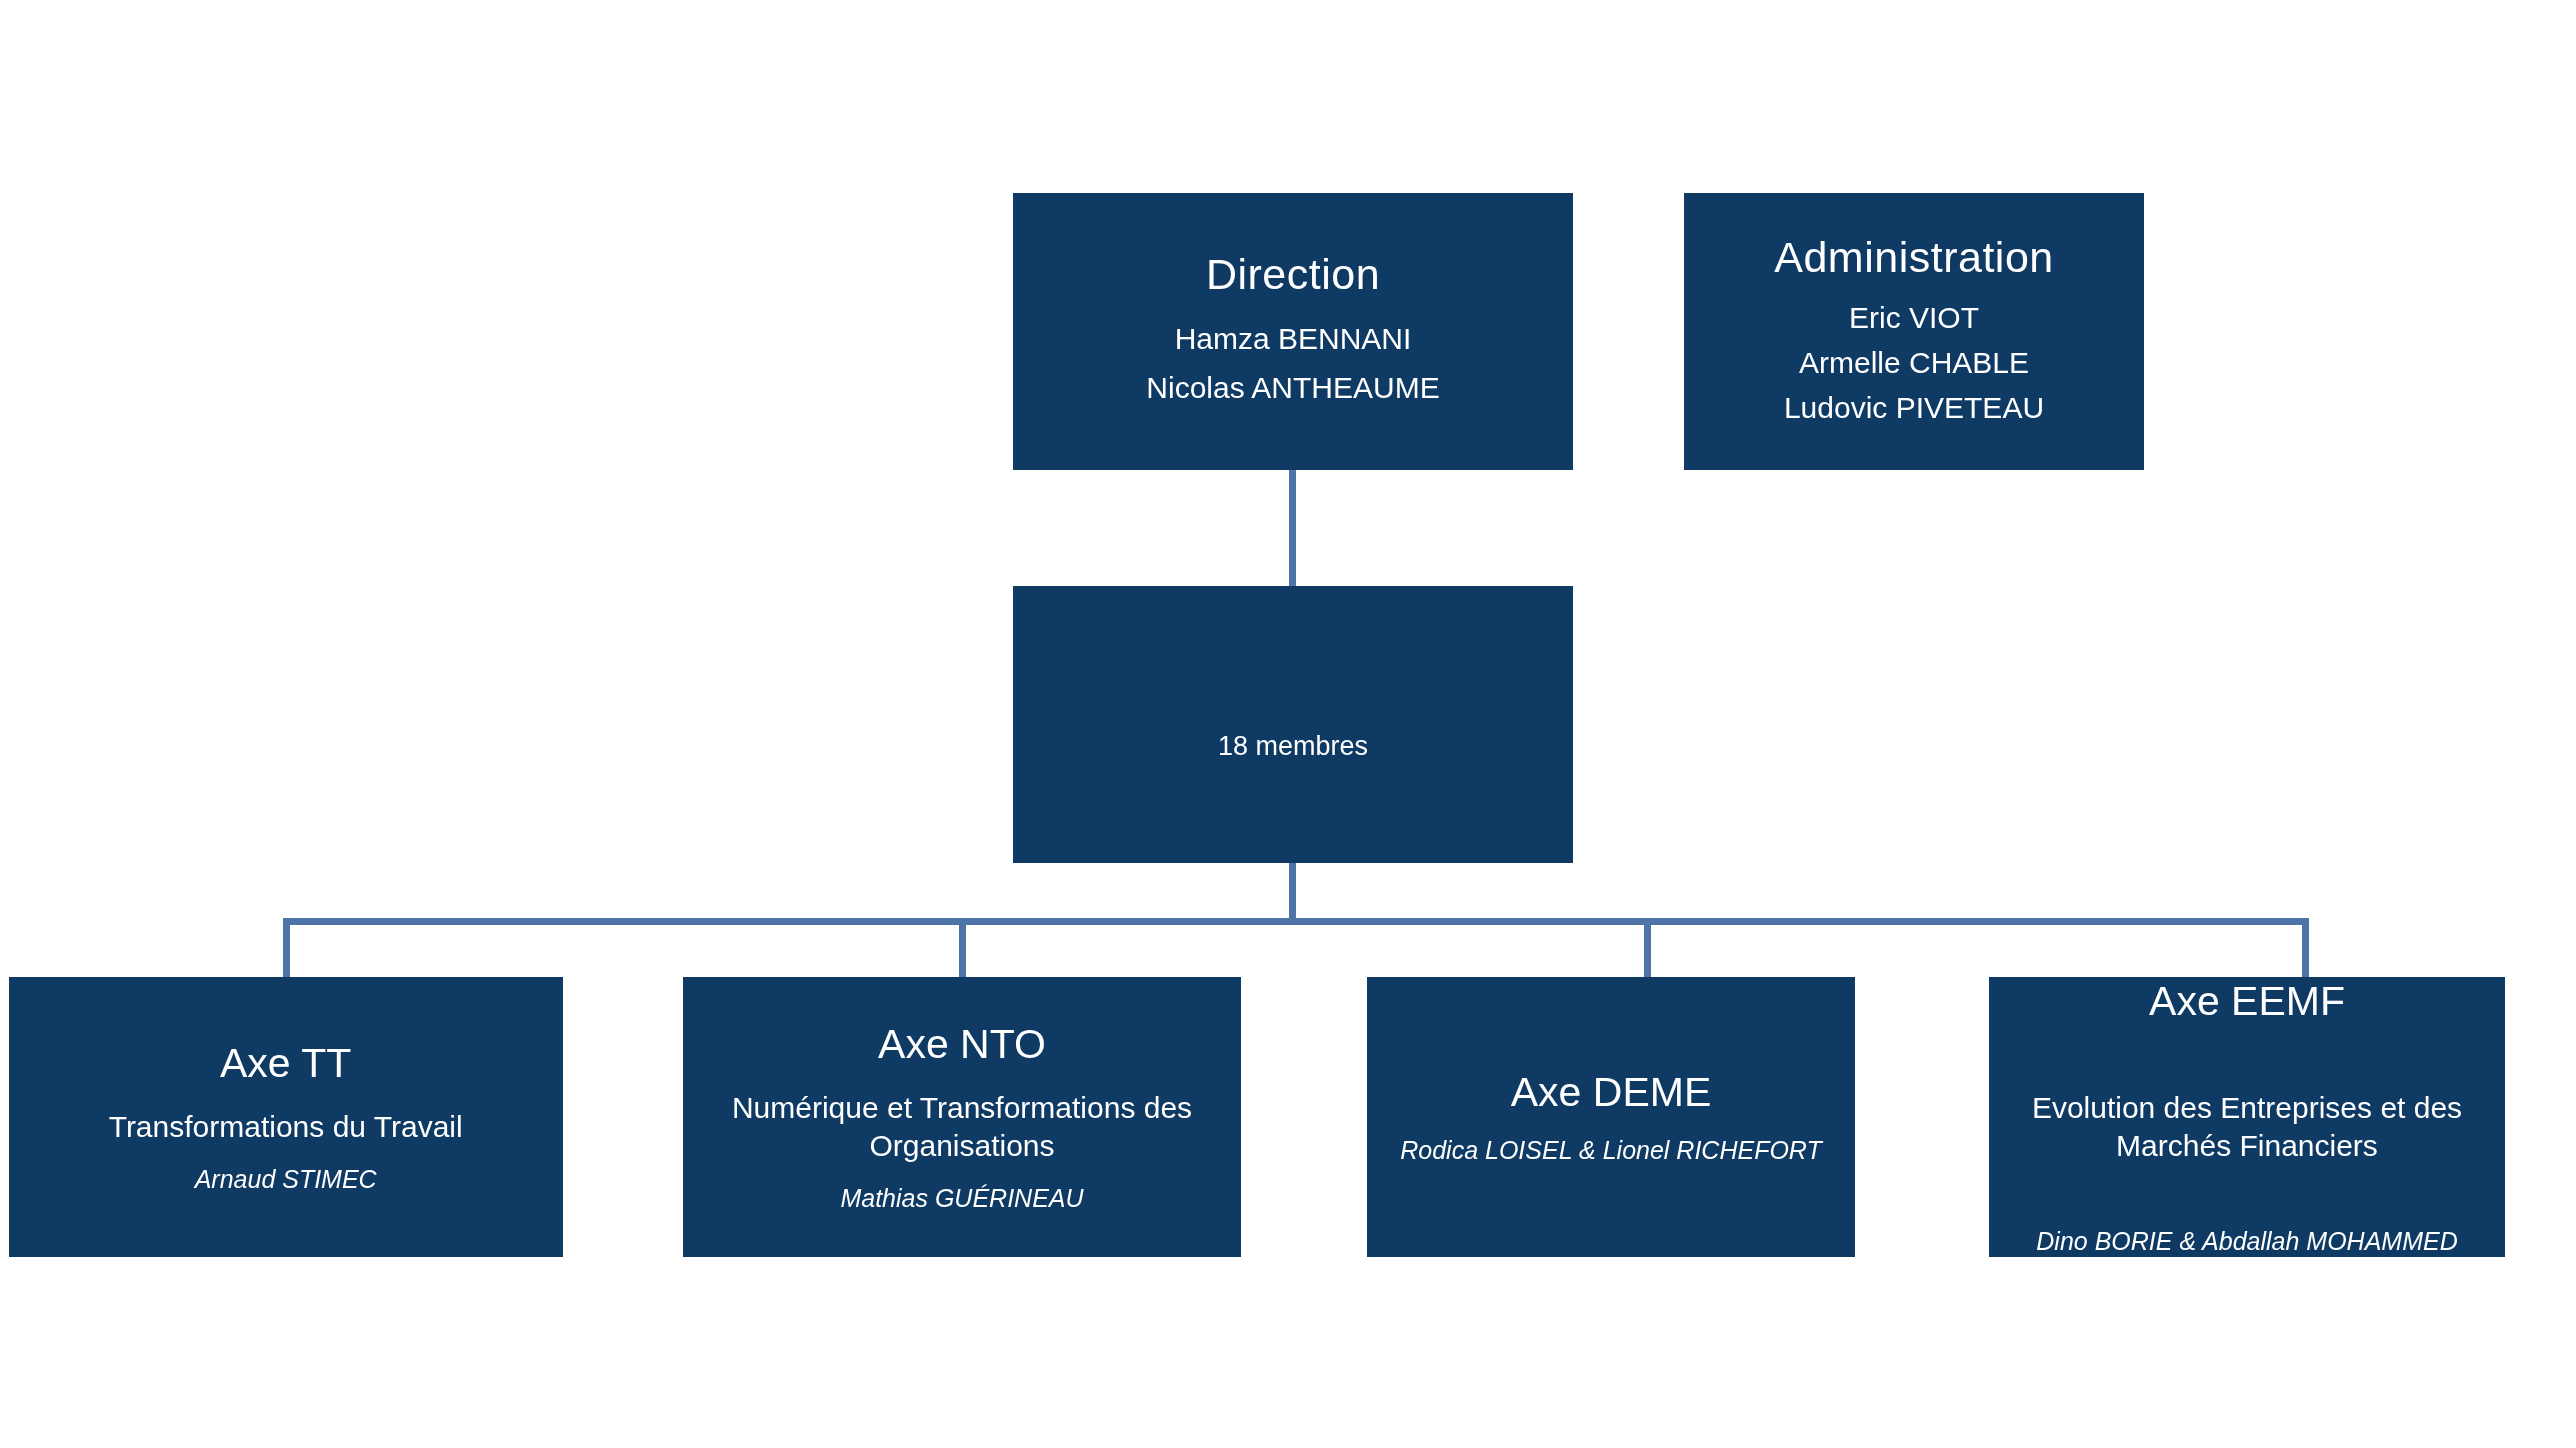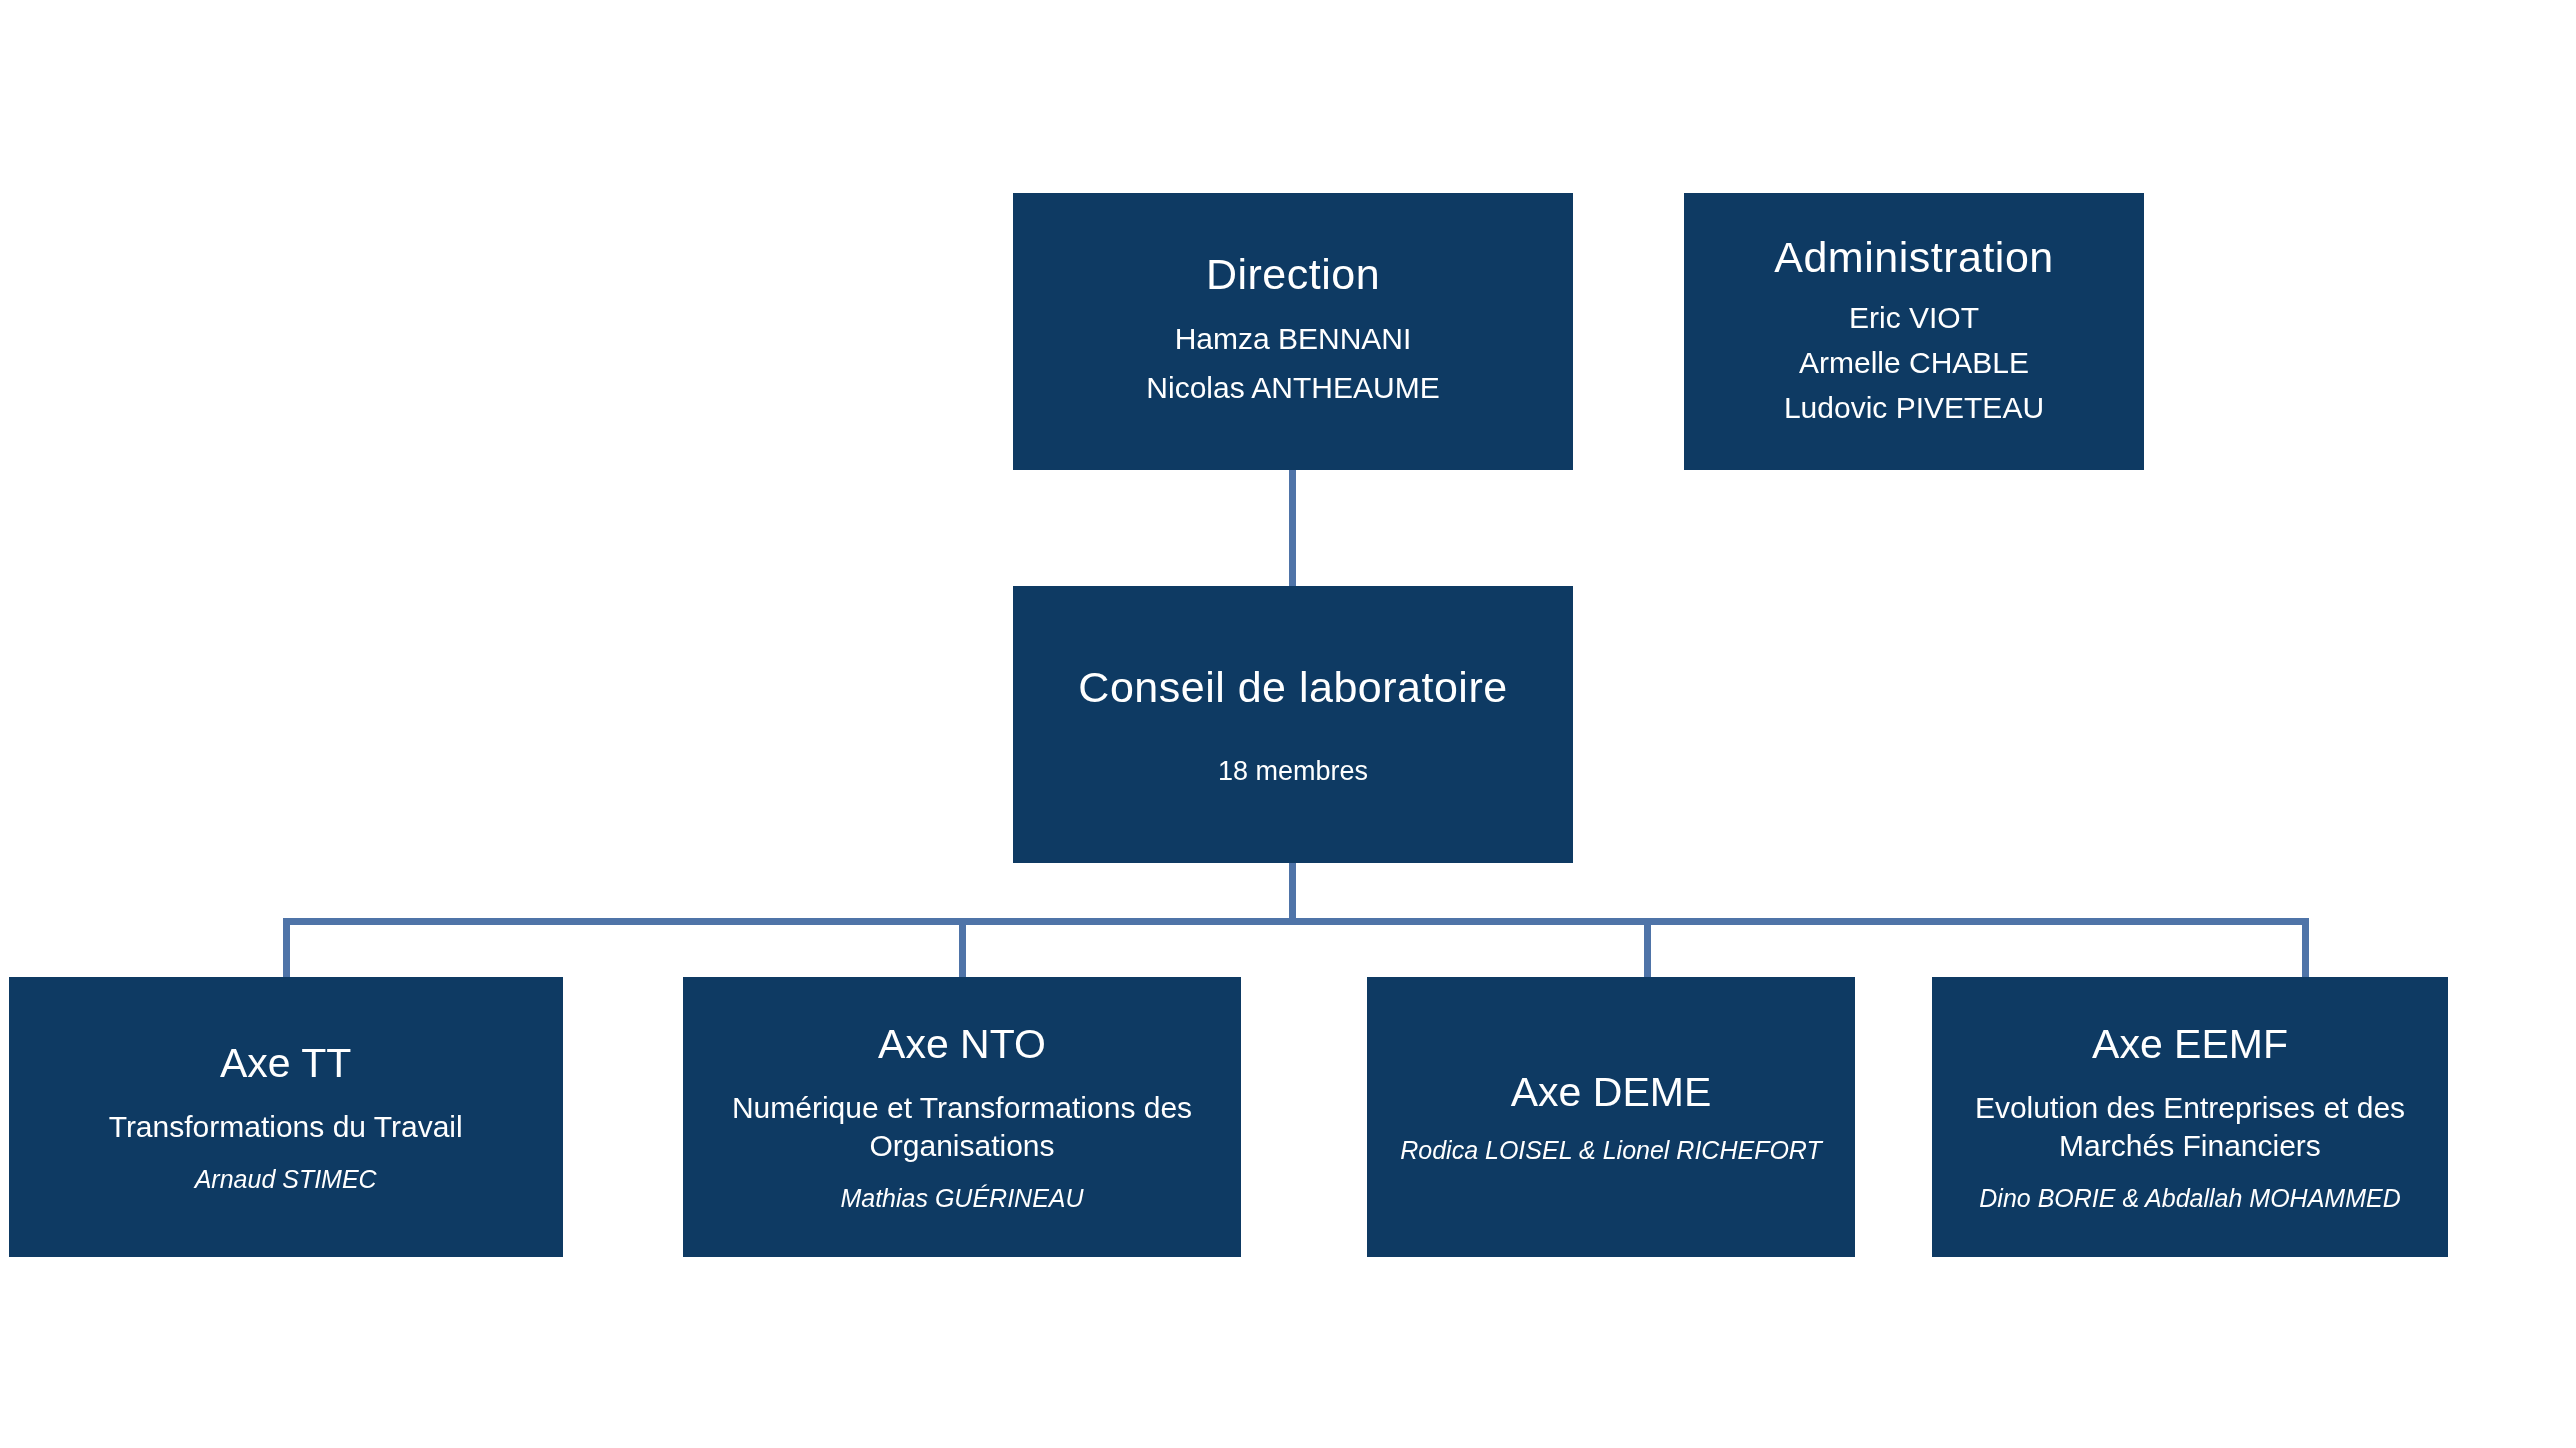--- a/index.html
+++ b/index.html
@@ -58,21 +58,21 @@
     font-size: 25px;
     font-style: italic;
   }
   
   #box-direction      { left: 1013px; top: 193px;  width: 560px; height: 277px; }
   #box-administration { left: 1684px; top: 193px;  width: 460px; height: 277px; }
   #box-conseil        { left: 1013px; top: 586px;  width: 560px; height: 277px; }
   #box-axe-tt         { left: 8.7px;    top: 977px; width: 554px; height: 280px; }
   #box-axe-nto        { left: 683px;  top: 977px; width: 558px; height: 280px; }
   #box-axe-deme       { left: 1367px; top: 977px; width: 488px; height: 280px; }
-  #box-axe-eemf       { left: 1932px; top: 977px; width: 516px; height: 280px; }
+  #box-axe-eemf       { left: 1989px; top: 977px; width: 516px; height: 280px; gap: 43px; }
   
   .connector {
     position: absolute;
     background: var(--connector-color, #4f74a8);
   }
   #conn-direction-conseil { left: 1289px; top: 470px; width: 6.8px;    height: 117px; }
   #conn-conseil-down      { left: 1289px; top: 863px; width: 6.8px;    height: 58px;  }
   #conn-horizontal        { left: 283px;  top: 918px; width: 2025px; height: 6.8px;   }
   #conn-stub-tt           { left: 283px;  top: 918px; width: 6.8px;    height: 60px;  }
   #conn-stub-nto          { left: 959px;  top: 918px; width: 6.8px;    height: 60px;  }
@@ -103,21 +103,20 @@
   <div class="node" id="box-administration">
     <div class="node-title">Administration</div>
     <div class="member-list" style="margin-top:13.5px;">
       <div class="member-line" style="line-height:1.5;">Eric VIOT</div>
       <div class="member-line" style="line-height:1.5;">Armelle CHABLE</div>
       <div class="member-line" style="line-height:1.5;">Ludovic PIVETEAU</div>
     </div>
   </div>
 
   <div class="node" id="box-conseil">
-    <div class="node-title">Conseil de laboratoire</div>
     <div class="conseil-subtitle">18 membres</div>
   </div>
 
   <div class="node" id="box-axe-tt">
     <div class="axis-title">Axe TT</div>
     <div class="axis-subtitle">Transformations du Travail</div>
     <div class="axis-leaders">Arnaud STIMEC</div>
   </div>
 
   <div class="node" id="box-axe-nto">

